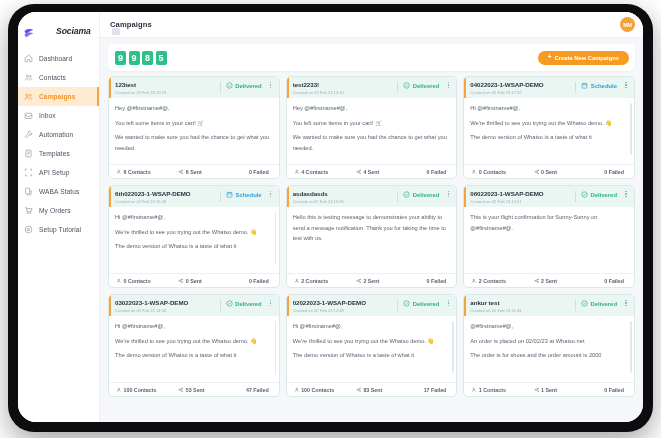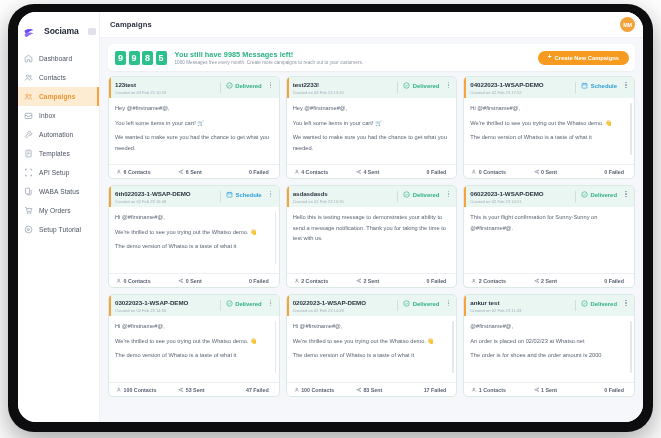--- a/index.html
+++ b/index.html
@@ -34,23 +34,24 @@
     width: 82px;
     flex: 0 0 82px;
     background: #ffffff;
     padding-top: 7px;
     border-right: 1px solid #eef0f4;
     position: relative;
     z-index: 3;
   }
   .brand {
     display: flex; align-items: center;
-    gap: 9px;
+    gap: 21px;
     padding: 2px 4px 0 5px;
     height: 22px;
+    font-style: italic;
   }
   .brand-mark { width: 12px; height: 12px; flex: 0 0 12px; }
   .brand-name {
     font-size: 8.6px; font-weight: bold; color: #1d2330;
     letter-spacing: -.1px; white-space: nowrap;
   }
   .brand-burger {
     margin-left: auto; width: 8px; height: 7px;
     background: #dfe2e8; border-radius: 1.5px; flex: 0 0 8px;
   }
@@ -334,24 +335,20 @@
       <div id="avatar">MM</div>
     </header>
 
     <div id="banner">
       <div id="counter">
         <span class="digit">9</span>
         <span class="digit">9</span>
         <span class="digit">8</span>
         <span class="digit">5</span>
       </div>
-      <div id="banner-text">
-        <div id="banner-title">You still have 9985 Messages left!</div>
-        <div id="banner-sub">1000 Messages free every month. Create more campaigns to reach out to your customers.</div>
-      </div>
       <button id="create-btn">
         <span class="plus">+</span>
         <span>Create New Campaigns</span>
       </button>
     </div>
 
     <div id="grid">
   <article class="card">
     <div class="card-head">
       <div class="card-title-wrap">

